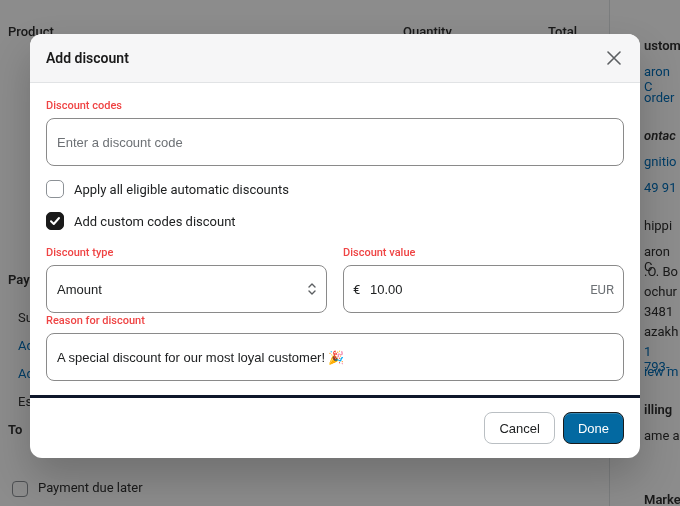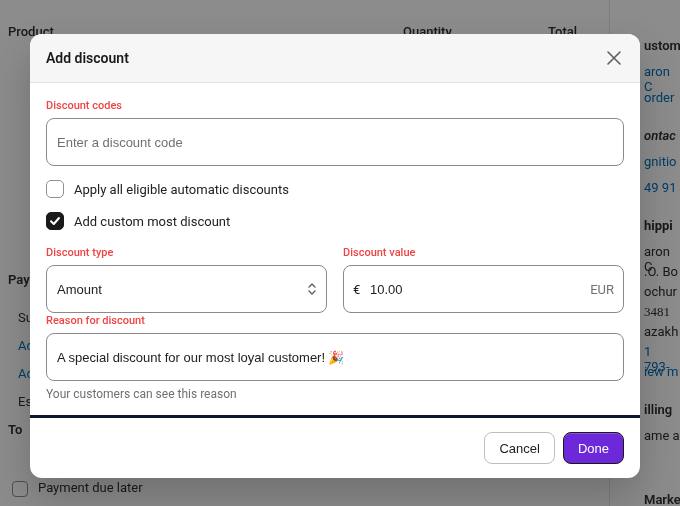--- a/index.html
+++ b/index.html
@@ -28,21 +28,21 @@
   .two-col { display:flex; gap:16px; margin-top:16px;}
   .col { flex:1; }
   .currency-input { position:relative; }
   .currency-sym { position:absolute; left:10px; top:50%; transform:translateY(-50%); color:#202223; font-size:13px;}
   .currency-code { position:absolute; right:10px; top:50%; transform:translateY(-50%); color:#6d7175; font-size:13px;}
   .currency-input .input { padding-left:26px; padding-right:70px;}
   .helper { font-size: 12px; color:#6d7175; margin-top:6px;}
   .modal-footer { display:flex; justify-content:flex-end; gap:8px; padding: 14px 16px; border-top:3px solid #0f172a;}
   .btn { height:32px; padding: 0 14px; border-radius:8px; font-size:13px; font-weight:500; cursor:pointer;}
   .btn-secondary { background:#fff; border:1px solid #babfc3; color:#202223;}
-  .btn-primary { background:#6d28d9; border:1px solid #1a1a1a; color:#fff; box-shadow: inset 0 1px 0 rgba(255,255,255,0.2);}
+  .btn-primary { background:#0369a1; border:1px solid #1a1a1a; color:#fff; box-shadow: inset 0 1px 0 rgba(255,255,255,0.2);}
   svg { display:block; }
 </style>
 </head>
 <body>
 
 <div class="bg">
   <div class="panel-left"></div>
   <div class="panel-right"></div>
   <span class="hdr" style="left:8px;">Product</span>
   <span class="hdr" style="left:403px;">Quantity</span>
@@ -55,25 +55,25 @@
   <span class="row" style="left:8px; top:422px; font-weight:600;">To</span>
   <div class="row" style="left:12px; top:480px;">
     <span class="chk"></span><span>Payment due later</span>
   </div>
   <span class="row" style="left:644px; top:38px; font-weight:600;">ustom</span>
   <span class="row link" style="left:644px; top:64px;">aron C</span>
   <span class="row link" style="left:644px; top:90px;">order</span>
   <span class="row" style="left:644px; top:128px; font-weight:600;font-style:italic;">ontac</span>
   <span class="row link" style="left:644px; top:154px;">gnitio</span>
   <span class="row link" style="left:644px; top:180px;">49 91</span>
-  <span class="row" style="left:644px; top:218px; font-weight:700;">hippi</span>
+  <span class="row" style="left:644px; top:218px; font-weight:400;">hippi</span>
   <span class="row" style="left:644px; top:244px;">aron C</span>
   <span class="row" style="left:644px; top:264px;">.O. Bo</span>
   <span class="row" style="left:644px; top:284px;">ochur</span>
-  <span class="row" style="left:644px; top:304px;font-family:Liberation Serif, serif;">3481</span>
+  <span class="row" style="left:644px; top:304px;">3481</span>
   <span class="row" style="left:644px; top:324px;">azakh</span>
   <span class="row link" style="left:644px; top:344px;">1 793-</span>
   <span class="row link" style="left:644px; top:364px;">iew m</span>
   <span class="row" style="left:644px; top:402px; font-weight:600;">illing</span>
   <span class="row" style="left:644px; top:428px;">ame a</span>
   <span class="row" style="left:644px; top:492px; font-weight:600;">Market</span>
 </div>
 
 <div class="overlay"></div>
 
@@ -95,21 +95,21 @@
       <div class="checkbox"></div>
       <span>Apply all eligible automatic discounts</span>
     </div>
 
     <div class="checkbox-row">
       <div class="checkbox checked">
         <svg width="12" height="12" viewBox="0 0 12 12">
             <path d="M2 6.2 L4.8 9 L10 3" stroke="#fff" stroke-width="2" fill="none" stroke-linecap="round" stroke-linejoin="round"></path>
           </svg>
       </div>
-      <span>Add custom most discount</span>
+      <span>Add custom codes discount</span>
     </div>
 
     <div class="two-col">
       <div class="col">
         <div class="section-label">Discount type</div>
         <div class="input-wrap">
           <input class="input select" readonly="" value="Amount" style="">
           <span class="chevrons">
             <svg width="10" height="14" viewBox="0 0 10 14">
                 <path d="M2 5 L5 2 L8 5 M2 9 L5 12 L8 9" stroke="currentColor" stroke-width="1.4" fill="none" stroke-linecap="round" stroke-linejoin="round"></path>
@@ -123,21 +123,20 @@
           <span class="currency-sym">€</span>
           <input class="input" value="10.00" style="">
           <span class="currency-code">EUR</span>
         </div>
       </div>
     </div>
 
     <div style="margin-top:1px;">
       <div class="section-label">Reason for discount</div>
       <input class="input" value="A special discount for our most loyal customer! 🎉" style="">
-      <div class="helper">Your customers can see this reason</div>
     </div>
   </div>
 
   <div class="modal-footer">
     <button class="btn btn-secondary">Cancel</button>
     <button class="btn btn-primary">Done</button>
   </div>
 </div>
 
 </body></html>

